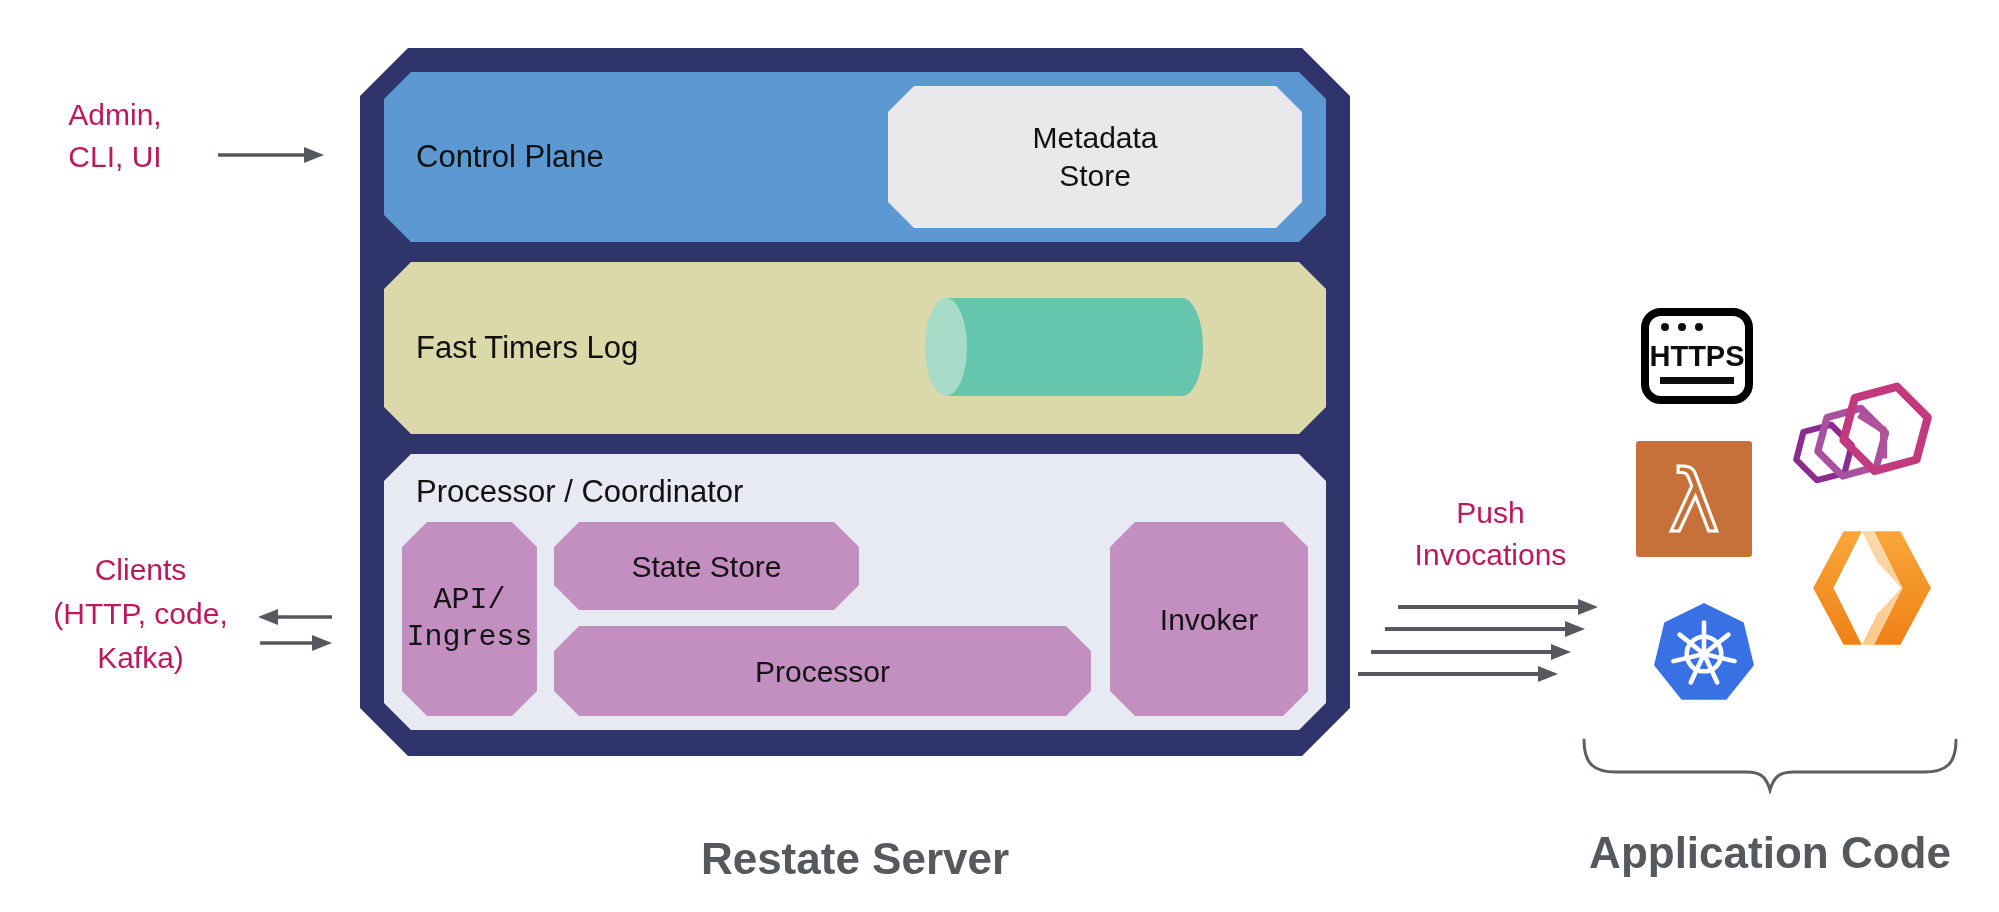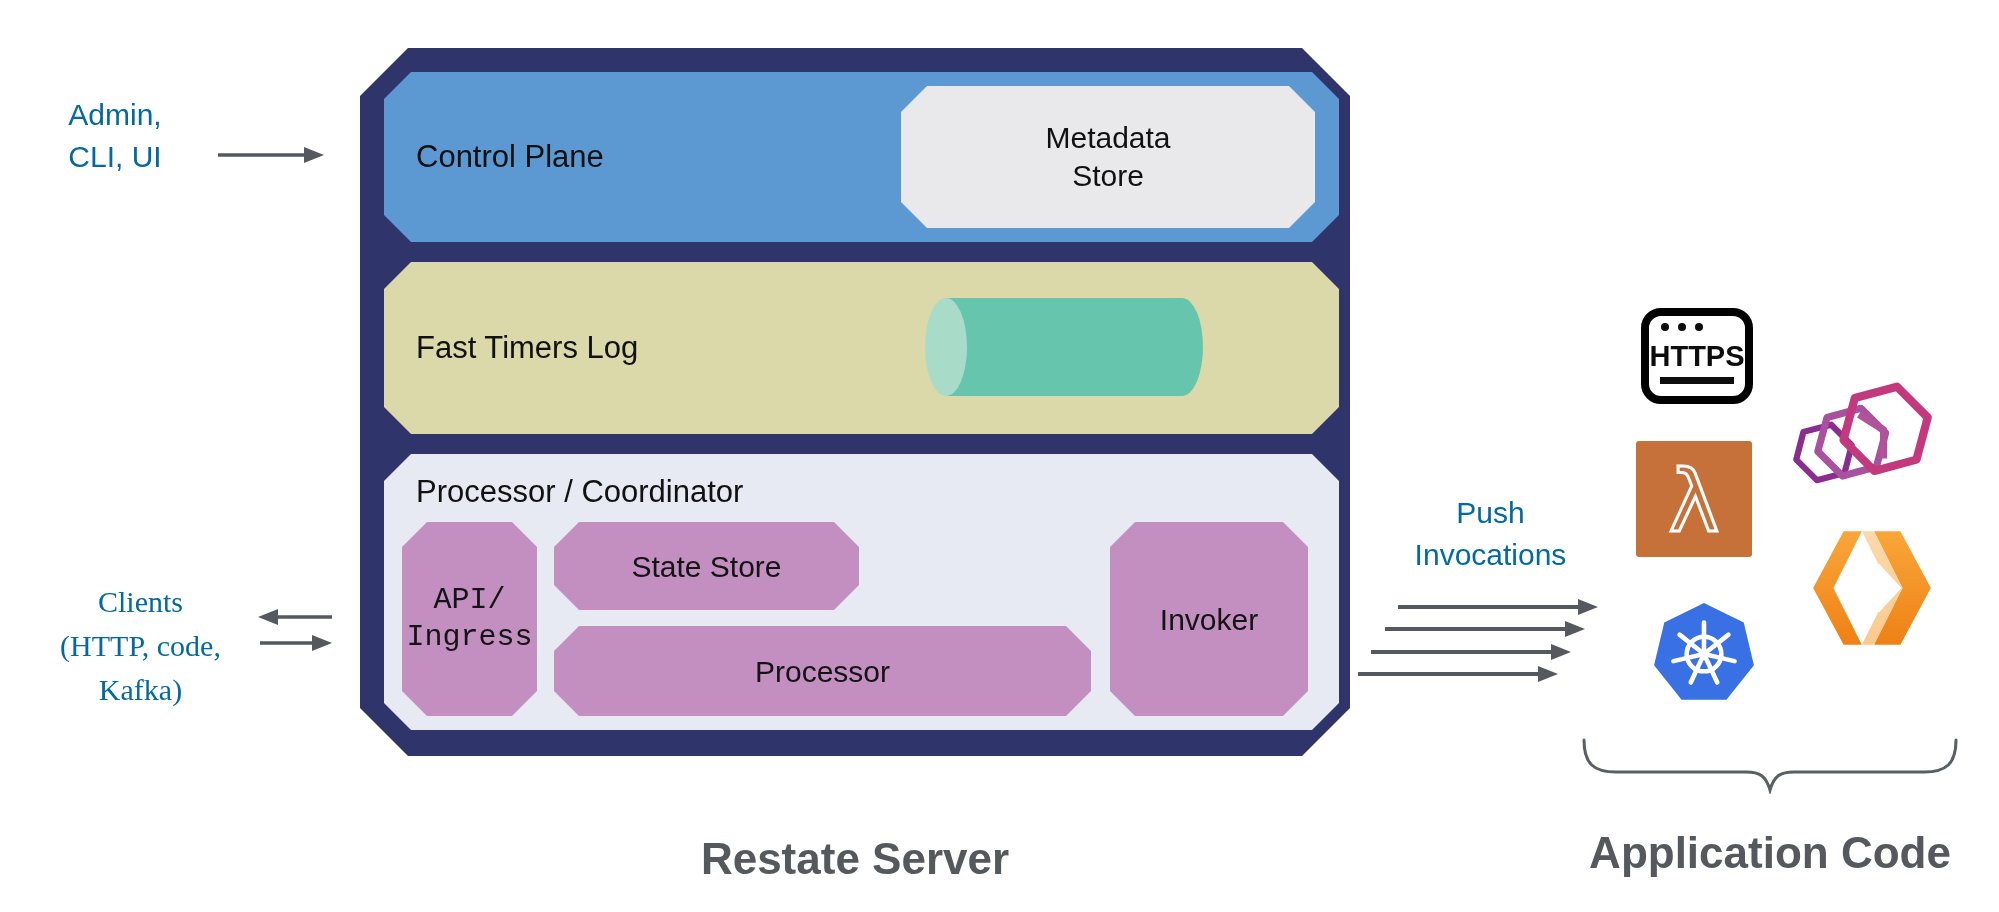--- a/index.html
+++ b/index.html
@@ -2,29 +2,29 @@
 <html><head>
 <meta charset="utf-8">
 <style>
   html,body{margin:0;padding:0;background:#ffffff;}
   #stage{
     position:relative;width:1999px;height:912px;background:#ffffff;overflow:hidden;
     font-family:"Liberation Sans", sans-serif;
   }
   .abs{position:absolute;}
   
-  .side-label{color:#0369a1;font-size:30px;line-height:42px;text-align:center;}
+  .side-label{color:#be185d;font-size:30px;line-height:42px;text-align:center;}
   .side-label span{display:block;}
   
   #server-box{
     left:360px;top:48px;width:990px;height:708px;background:#2f356b;
     clip-path:polygon(48px 0,calc(100% - 48px) 0,100% 48px,100% calc(100% - 48px),calc(100% - 48px) 100%,48px 100%,0 calc(100% - 48px),0 48px);
   }
   .band{position:absolute;left:24px;width:942px;
-    clip-path:polygon(27px 0,calc(100% - 27px) 0,100% 27px,100% calc(100% - 27px),calc(100% - 27px) 100%,27px 100%,0 calc(100% - 27px),0 27px);padding-left:13px;}
+    clip-path:polygon(27px 0,calc(100% - 27px) 0,100% 27px,100% calc(100% - 27px),calc(100% - 27px) 100%,27px 100%,0 calc(100% - 27px),0 27px);}
   #band-control{top:24px;height:170px;background:#5c98d2;}
   #band-log{top:214px;height:172px;background:#dbd8a9;}
   #band-coord{top:406px;height:276px;background:#e8eaf3;border-radius:24px;}
   .band-label{position:absolute;left:32px;top:50%;transform:translateY(-50%);
     color:#111111;font-size:31px;white-space:nowrap;}
   #coord-title{position:absolute;left:32px;top:20px;color:#111111;font-size:31px;}
   #metadata-box{
     position:absolute;right:24px;top:14px;width:414px;height:142px;background:#e9e9eb;
     clip-path:polygon(26px 0,calc(100% - 26px) 0,100% 26px,100% calc(100% - 26px),calc(100% - 26px) 100%,26px 100%,0 calc(100% - 26px),0 26px);
     display:flex;align-items:center;justify-content:center;text-align:center;
@@ -56,21 +56,21 @@
 
   <div class="abs side-label" style="left:20px;top:94px;width:190px;">
     <span>Admin,</span>
     <span>CLI, UI</span>
   </div>
   <svg class="abs" style="left:216px;top:145px;" width="110" height="20">
     <line x1="2" y1="10" x2="88" y2="10" stroke="#55595f" stroke-width="3.5"></line>
     <polygon points="88,2 88,18 108,10" fill="#55595f"></polygon>
   </svg>
 
-  <div class="abs side-label" style="left:8px;top:580px;width:265px;line-height:44px;font-family:Liberation Serif, serif;">
+  <div class="abs side-label" style="left:8px;top:548px;width:265px;line-height:44px;">
     <span>Clients</span>
     <span>(HTTP, code,</span>
     <span>Kafka)</span>
   </div>
   <svg class="abs" style="left:256px;top:606px;" width="80" height="48">
     <polygon points="2,11 22,3 22,19" fill="#55595f"></polygon>
     <line x1="20" y1="11" x2="76" y2="11" stroke="#55595f" stroke-width="3.5"></line>
     <line x1="4" y1="37" x2="56" y2="37" stroke="#55595f" stroke-width="3.5"></line>
     <polygon points="56,29 56,45 76,37" fill="#55595f"></polygon>
   </svg>

